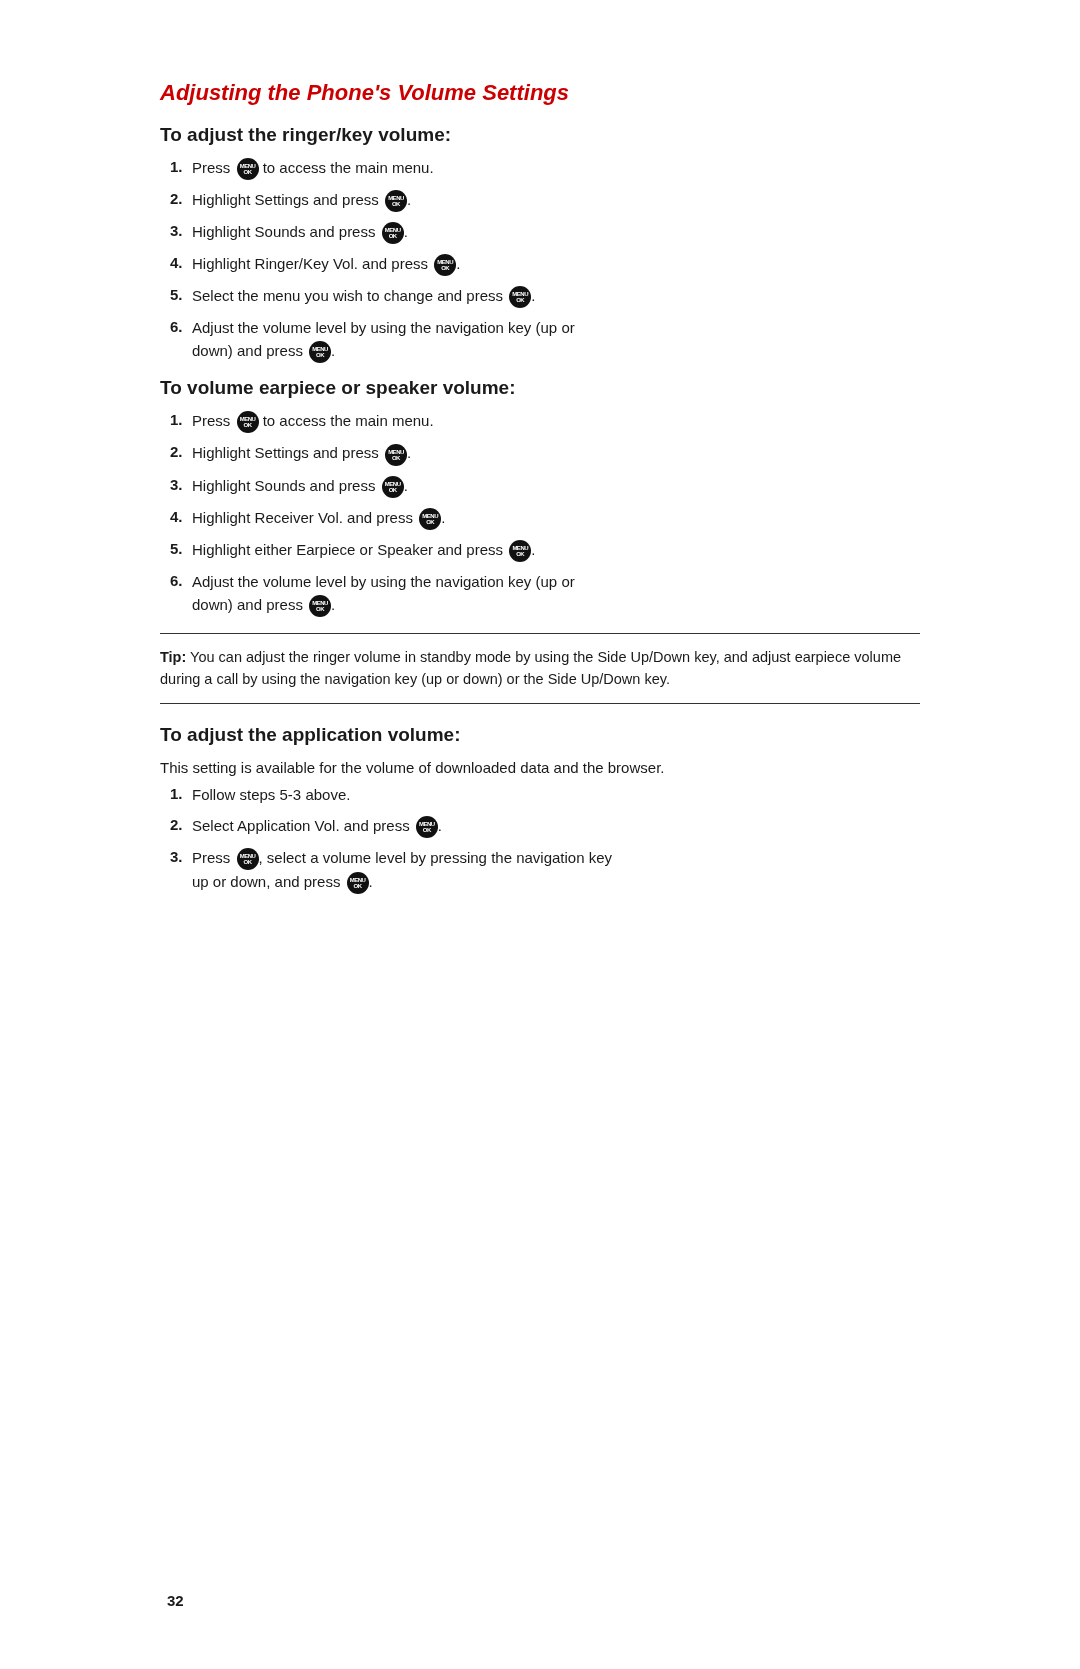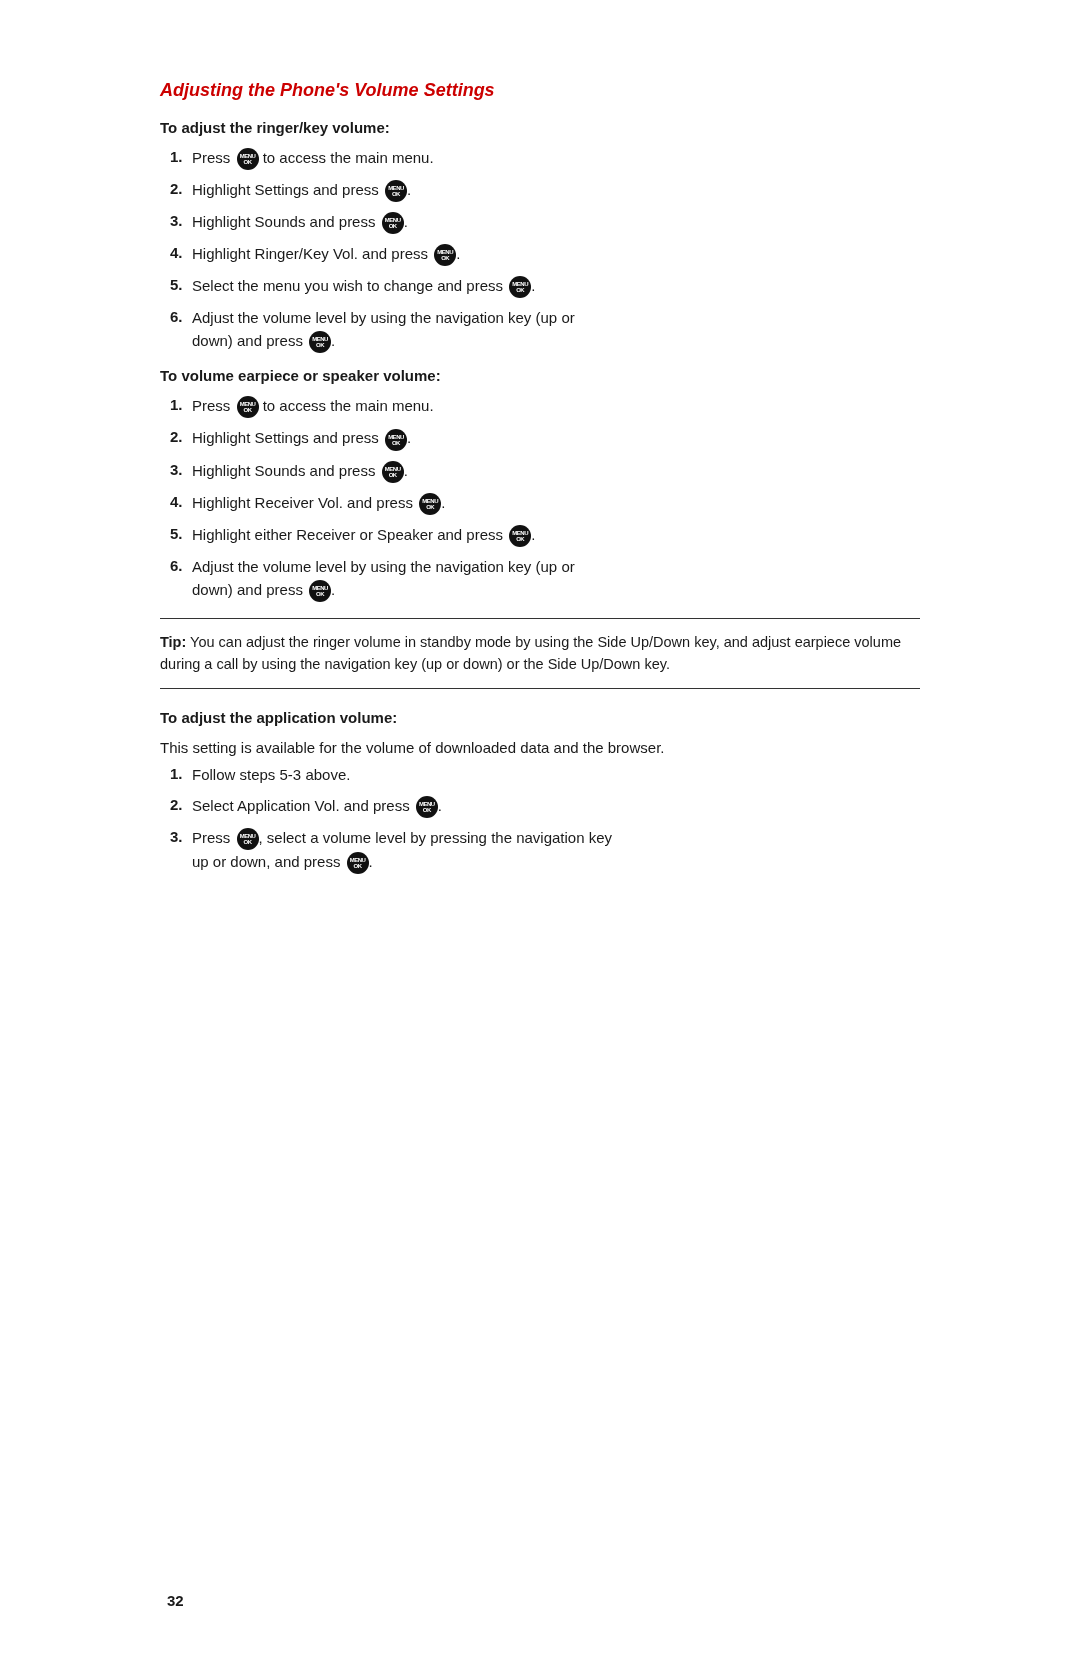--- a/index.html
+++ b/index.html
@@ -17,31 +17,31 @@
       min-height: 1669px;
       padding: 80px 160px 80px 160px;
     }
 
     .page-content {
       max-width: 760px;
       margin: 0 auto;
     }
 
     .section-title {
-      font-size: 18px;
+      font-size: 22px;
       font-weight: bold;
       color: #cc0000;
       font-style: italic;
       margin-bottom: 18px;
       font-family: 'Arial', sans-serif;
     }
 
     .subsection-label {
       font-weight: bold;
-      font-size: 15px;
+      font-size: 19px;
       margin-bottom: 10px;
       margin-top: 6px;
     }
 
     .numbered-list {
       list-style: none;
       padding: 0;
       margin: 0 0 14px 0;
     }
 
@@ -262,21 +262,21 @@
                 <span class="menu-btn-top">MENU</span>
                 <span class="menu-btn-bottom">OK</span>
               </span>
             </span>.
         </span>
       </li>
 
       <li>
         <span class="num">5.</span>
         <span class="content">
-          Highlight either <span class="bold-text">Receiver</span> or <span class="bold-text">Speaker</span> and press <span class="menu-btn">
+          Highlight either <span class="bold-text">Earpiece</span> or <span class="bold-text">Speaker</span> and press <span class="menu-btn">
               <span class="menu-btn-text">
                 <span class="menu-btn-top">MENU</span>
                 <span class="menu-btn-bottom">OK</span>
               </span>
             </span>.
         </span>
       </li>
 
       <li>
         <span class="num">6.</span>

